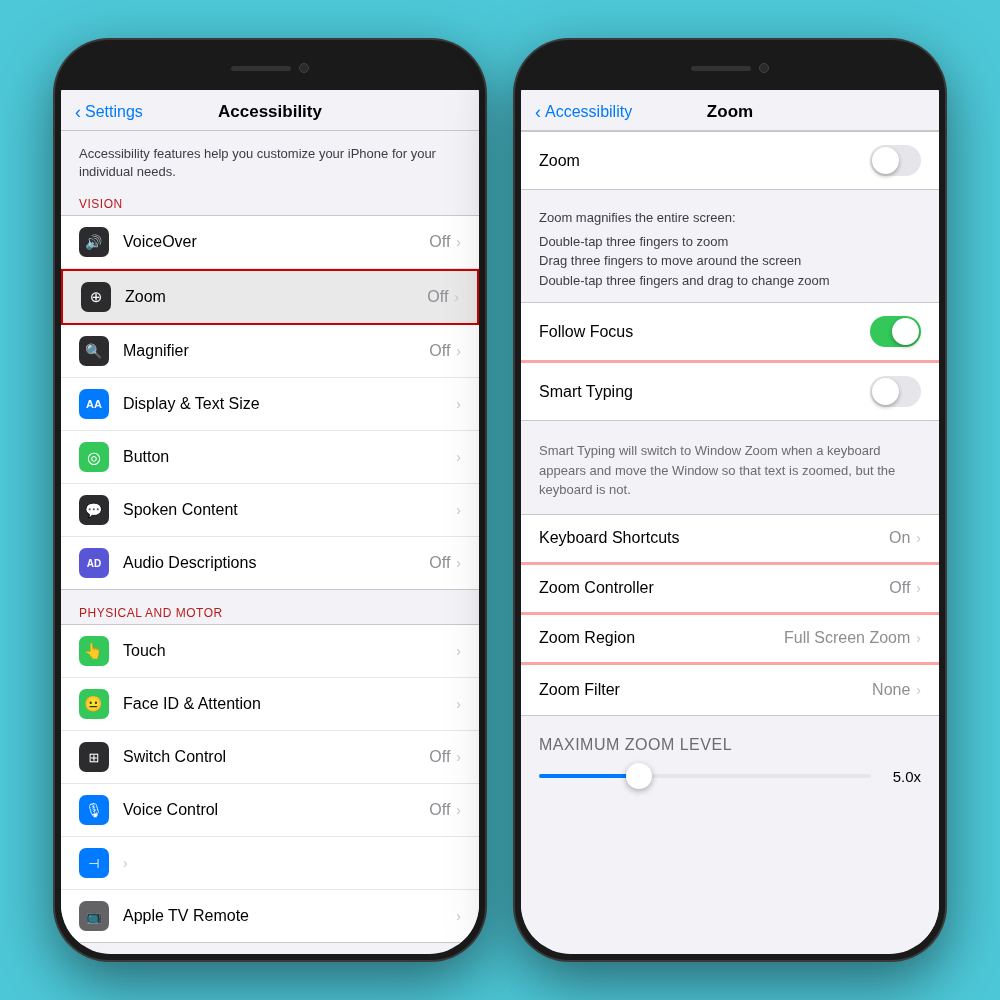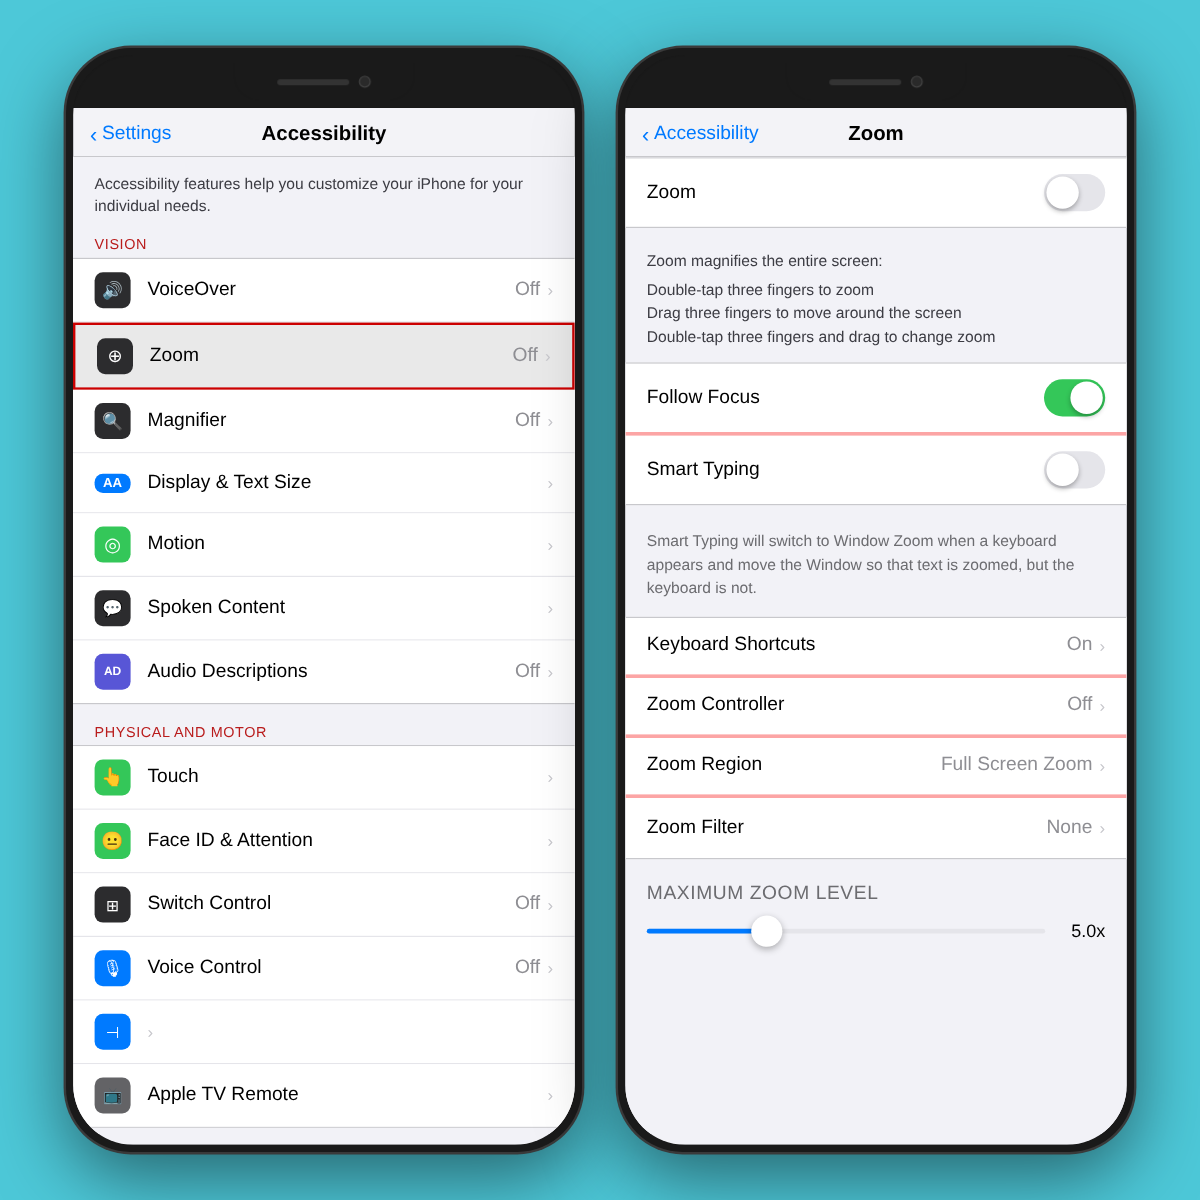--- a/index.html
+++ b/index.html
@@ -374,32 +374,32 @@
           <div class="list-item">
             <div class="item-icon" style="background:#2c2c2e;border-radius:7px;width:30px;height:30px;display:flex;align-items:center;justify-content:center;margin-right:14px;flex-shrink:0;">
               <span style="color:white;font-size:14px;">🔍</span>
             </div>
             <span class="item-label">Magnifier</span>
             <span class="item-value">Off</span>
             <span class="item-chevron">›</span>
           </div>
 
           <div class="list-item">
-            <div class="item-icon icon-blue" style="background:#007AFF;border-radius:7px;width:30px;height:16px;display:flex;align-items:center;justify-content:center;margin-right:14px;flex-shrink:0;">
+            <div class="item-icon icon-blue" style="background:#007AFF;border-radius:7px;width:30px;height:30px;display:flex;align-items:center;justify-content:center;margin-right:14px;flex-shrink:0;">
               <span style="color:white;font-size:11px;font-weight:700;">AA</span>
             </div>
             <span class="item-label">Display &amp; Text Size</span>
             <span class="item-chevron">›</span>
           </div>
 
           <div class="list-item">
             <div class="item-icon" style="background:#34c759;border-radius:7px;width:30px;height:30px;display:flex;align-items:center;justify-content:center;margin-right:14px;flex-shrink:0;">
               <span style="color:white;font-size:16px;">◎</span>
             </div>
-            <span class="item-label">Motion</span>
+            <span class="item-label">Button</span>
             <span class="item-chevron">›</span>
           </div>
 
           <div class="list-item">
             <div class="item-icon" style="background:#2c2c2e;border-radius:7px;width:30px;height:30px;display:flex;align-items:center;justify-content:center;margin-right:14px;flex-shrink:0;">
               <span style="color:white;font-size:14px;">💬</span>
             </div>
             <span class="item-label">Spoken Content</span>
             <span class="item-chevron">›</span>
           </div>

